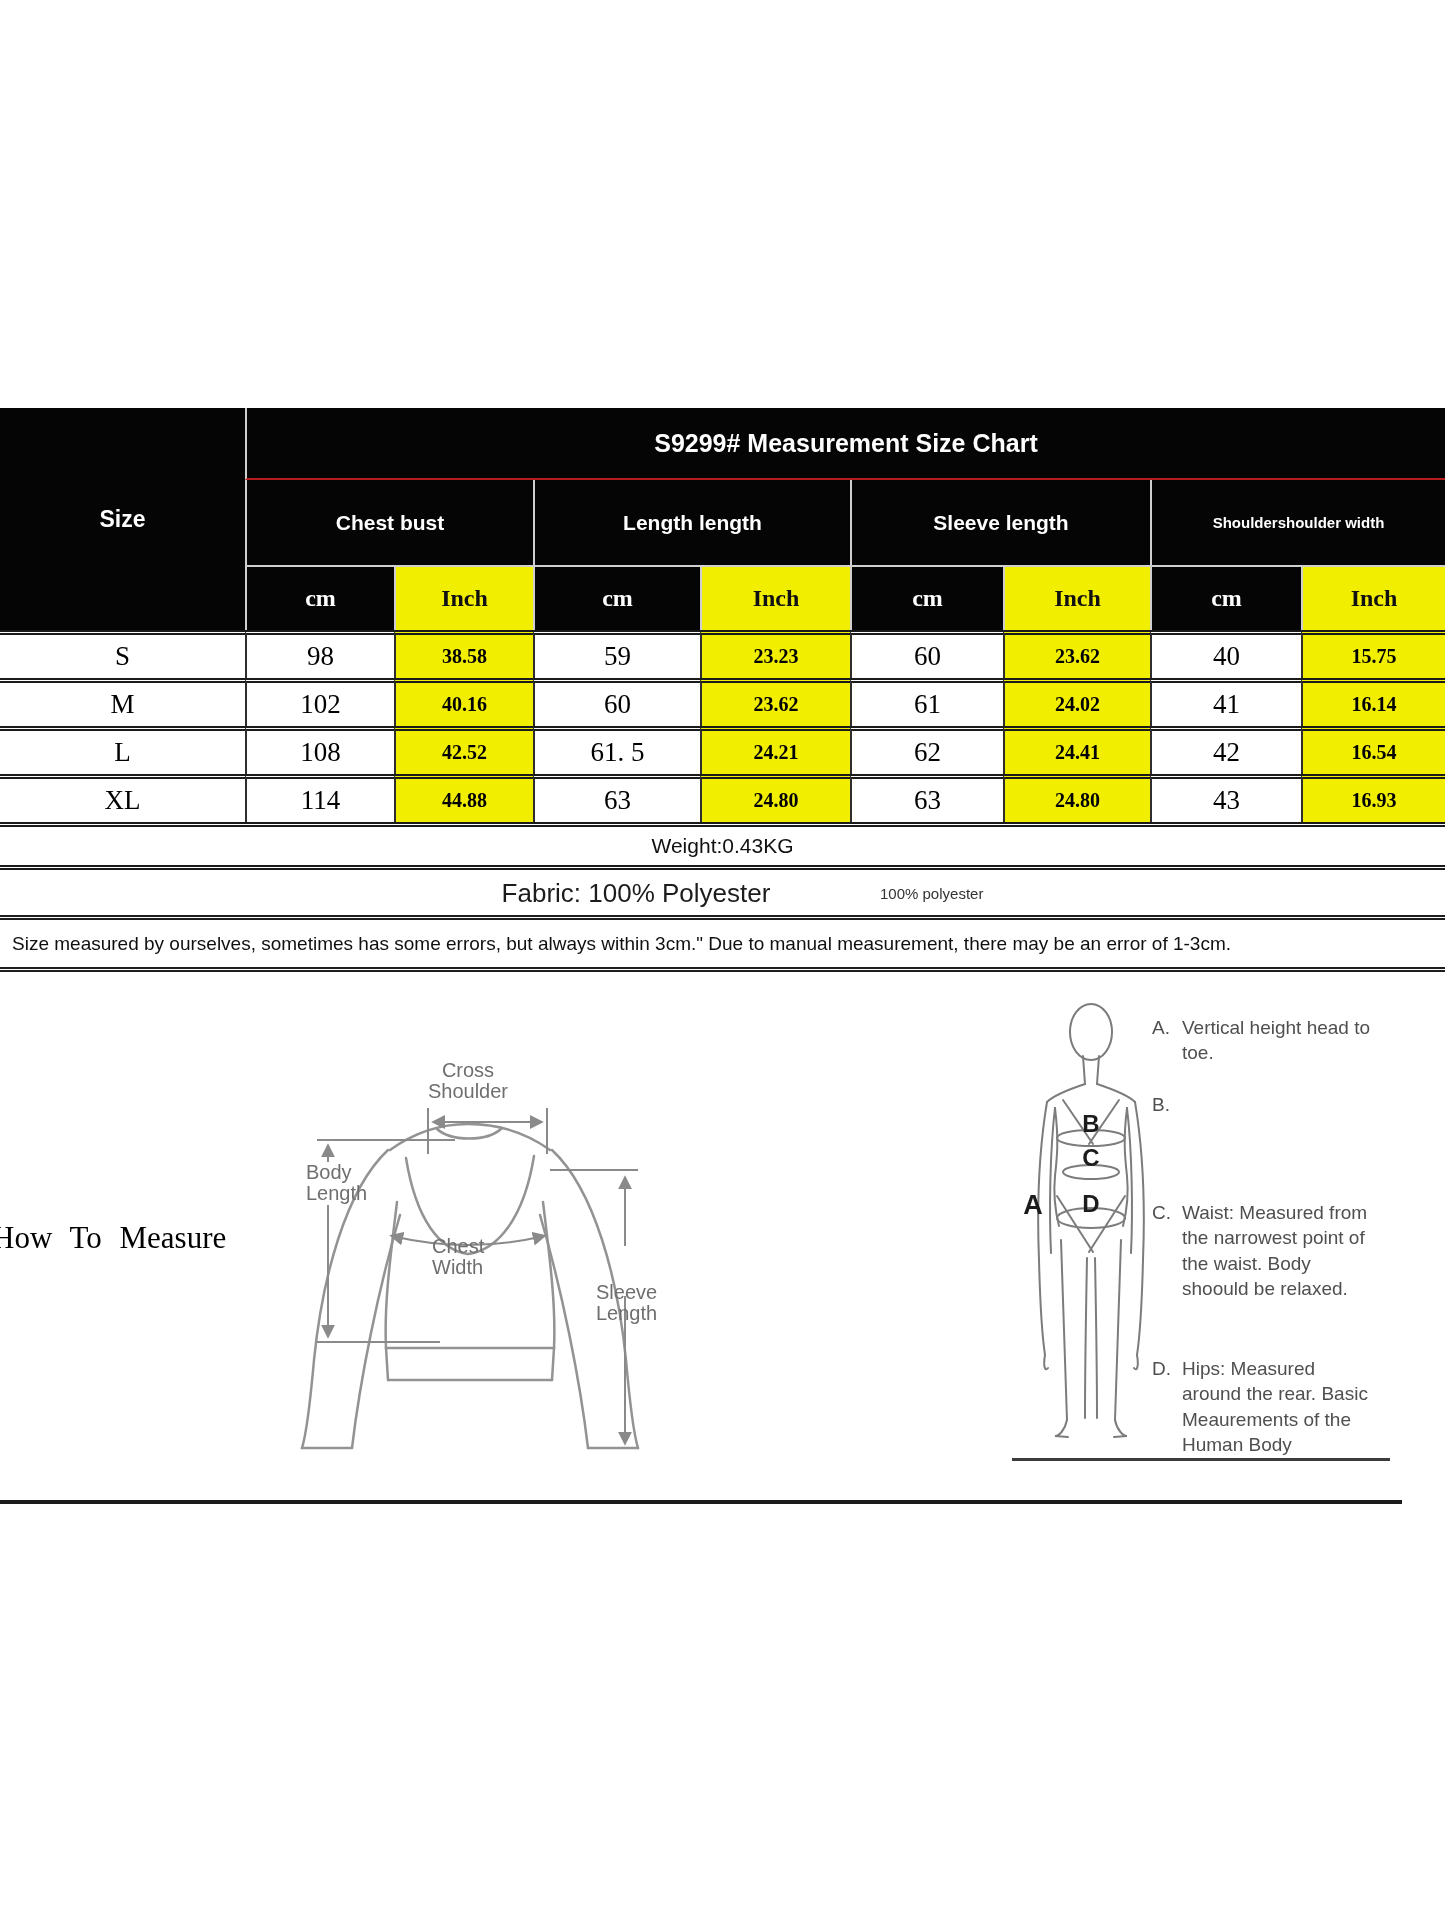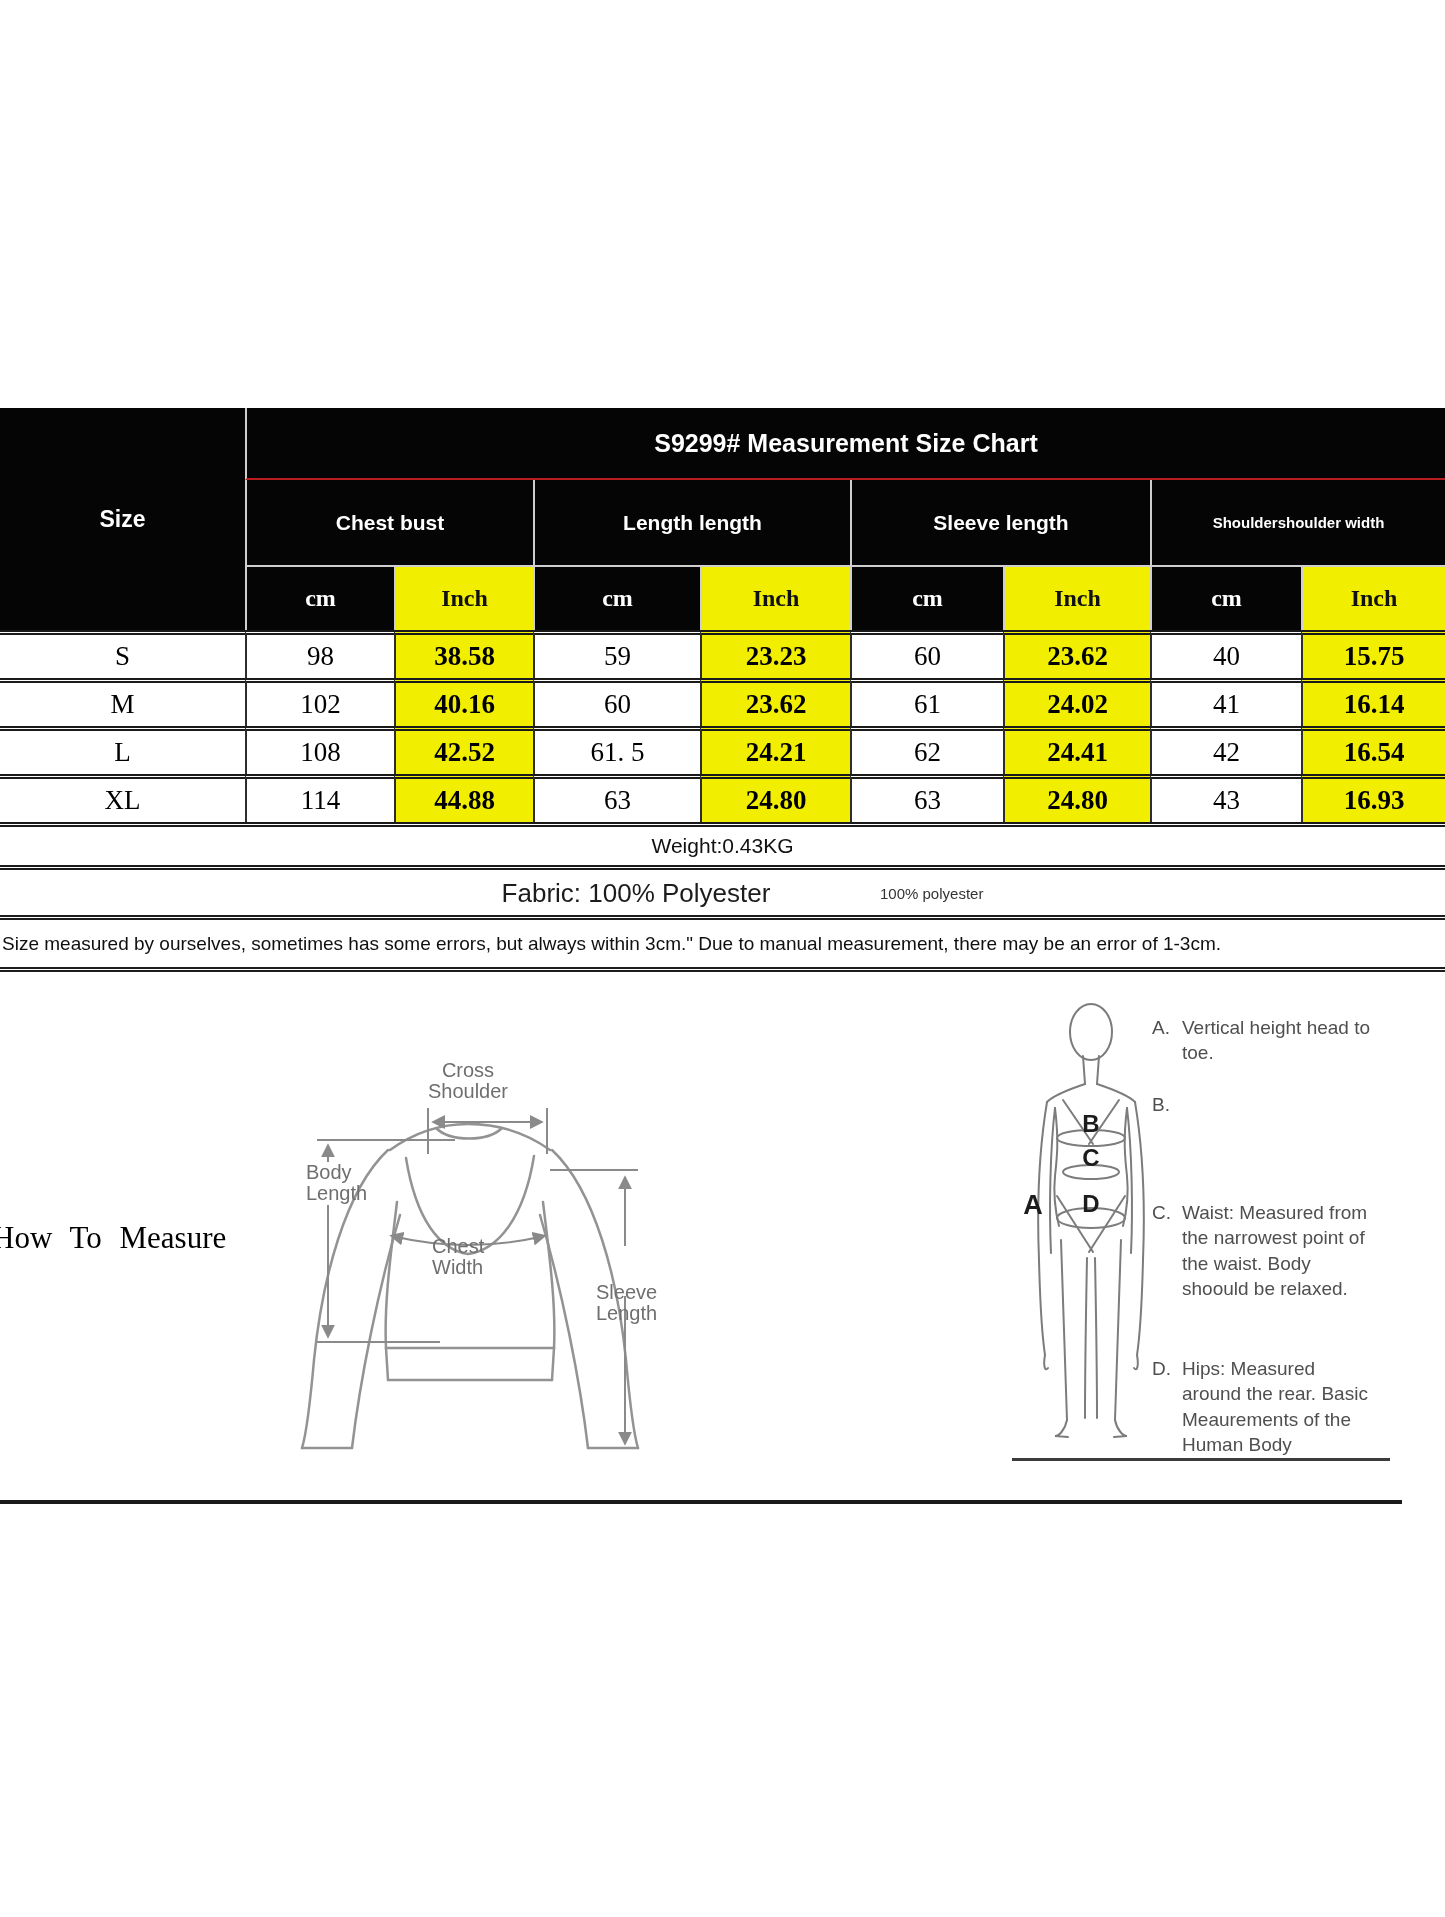--- a/index.html
+++ b/index.html
@@ -18,33 +18,33 @@
   .grp{grid-row:2;grid-column:auto / span 2;font-size:21px;font-weight:bold;
        border-left:2px solid #cfcfcf;border-bottom:2px solid #cfcfcf;}
   .grp.small{font-size:15px;}
   .sub{grid-row:3;font-family:"Liberation Serif",serif;font-size:24px;font-weight:bold;
        border-left:2px solid #cfcfcf;}
   .sub.cm{background:var(--header-bg,#050505);color:#fff;}
   .sub.inch{background:var(--yellow,#f2ee00);color:#111;}
   .d{background:#fff;border-top:5px double #1a1a1a;font-family:"Liberation Serif",serif;
      font-size:27px;color:#000;}
   .d.val{border-left:2px solid #2e2e2e;}
-  .d.inch{background:var(--yellow,#f2ee00);font-weight:bold;font-size:27px;}
+  .d.inch{background:var(--yellow,#f2ee00);font-weight:bold;font-size:20px;}
   .wide{grid-column:1 / span 9;border-top:5px double #1a1a1a;background:#fff;}
   .weight{grid-row:8;font-size:21px;}
   .fabric{grid-row:9;position:relative;}
   .fabric-main{position:absolute;left:636px;top:50%;transform:translate(-50%,-50%);
                font-size:26px;color:#1c1c1c;}
   .fabric-note{position:absolute;left:880px;top:50%;transform:translateY(-50%);
                font-size:15px;color:#333;}
 
   
   .disclaimer{position:absolute;top:915px;left:0;width:1445px;height:57px;box-sizing:border-box;
     border-top:5px double #1d1d1d;border-bottom:5px double #1d1d1d;
-    display:flex;align-items:center;padding-left:2px;font-size:19px;color:#101010;}
+    display:flex;align-items:center;padding-left:12px;font-size:19px;color:#101010;}
 
   
   .howto-heading{position:absolute;left:-8px;top:1220px;font-family:"Liberation Serif",serif;
     font-size:31px;color:#000;word-spacing:10px;white-space:nowrap;}
   .diag-label{position:absolute;color:#6f6f6f;font-size:20px;line-height:21px;}
   .lab-cross{left:405px;top:1060px;width:126px;text-align:center;}
   .lab-body{left:306px;top:1162px;}
   .lab-chest{left:432px;top:1236px;width:106px;text-align:left;}
   .lab-sleeve{left:596px;top:1250px;margin-top:32px;}
   .sweater-svg{position:absolute;left:240px;top:1050px;}

